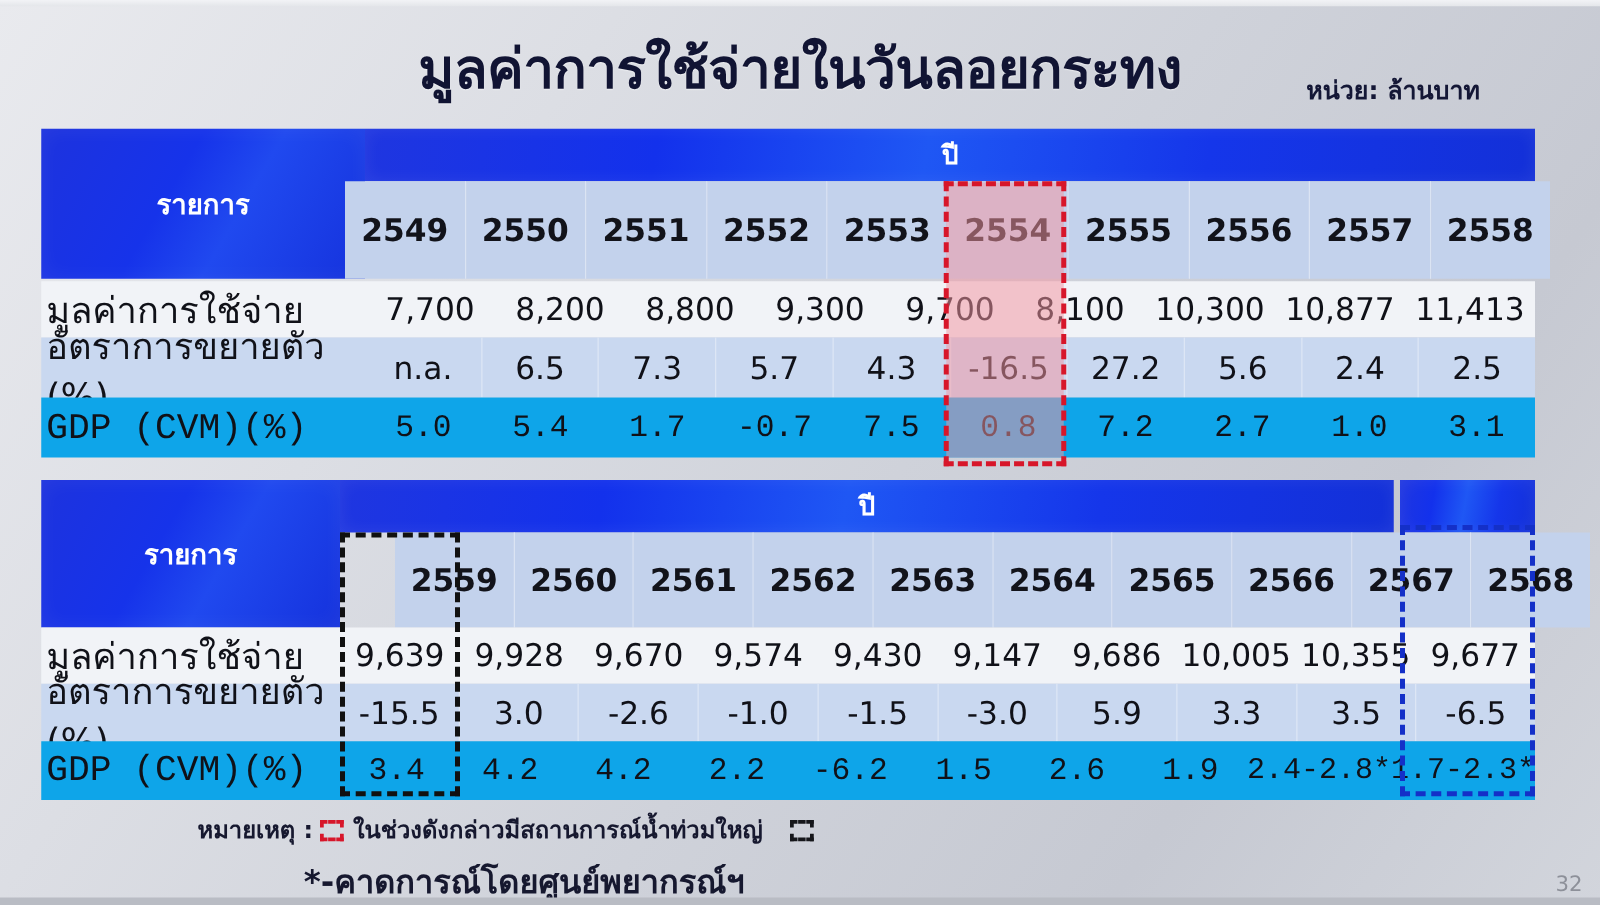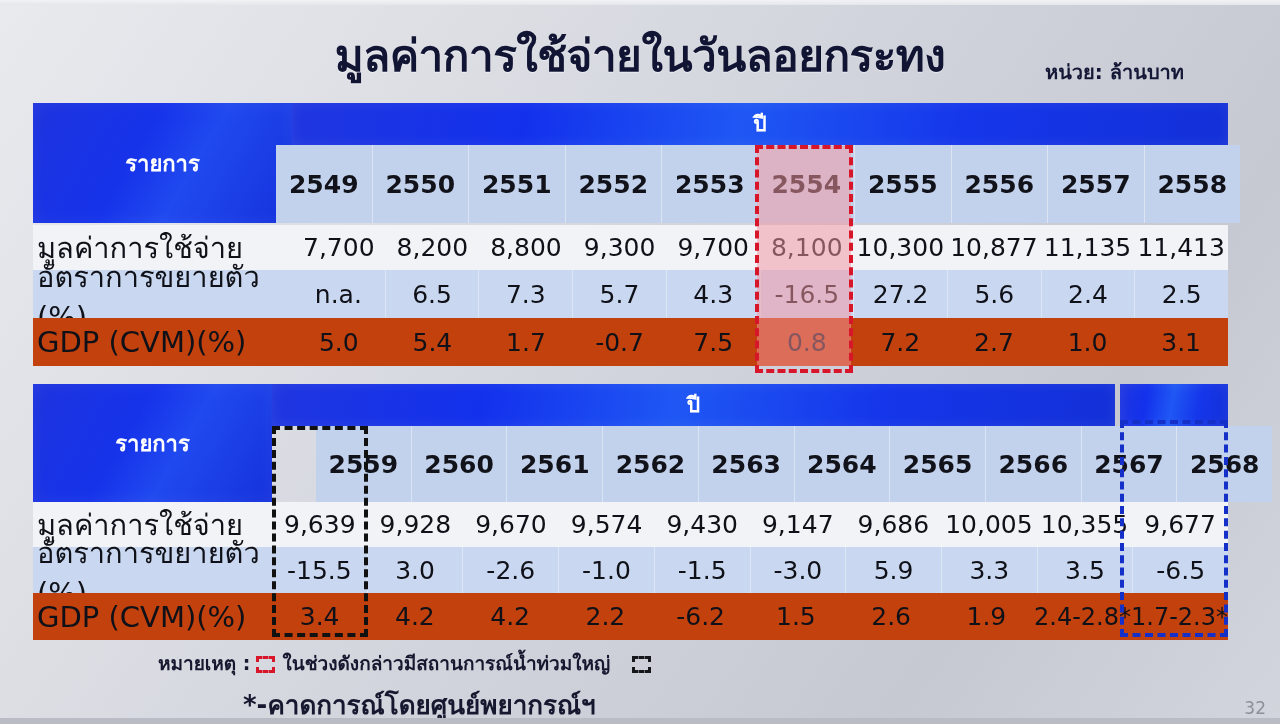--- a/index.html
+++ b/index.html
@@ -113,21 +113,21 @@
     justify-content: center;
     font-size: 25px;
     color: #101118;
     box-sizing: border-box;
     white-space: nowrap;
   }
   .row-a { background: #f1f3f7; }
   .row-b { background: #c9d8f0; }
   .row-b .cell { border-right: 1px solid #dde6f5; }
   .row-b .cell:last-child { border-right: none; }
-  .row-c { background: #c2410c; }
+  .row-c { background: #0ea5e9; font-family: Liberation Mono, monospace; }
 
   
   .hl-fill {
     position: absolute;
     pointer-events: none;
   }
   .hl-pink { background: rgba(244,150,162,0.52); }
   .hl-box {
     position: absolute;
     box-sizing: border-box;
@@ -235,21 +235,20 @@
       <div class="lbl" style="width:259px;">มูลค่าการใช้จ่าย</div>
       <div class="cells">
         <div class="cell">7,700</div>
         <div class="cell">8,200</div>
         <div class="cell">8,800</div>
         <div class="cell">9,300</div>
         <div class="cell">9,700</div>
         <div class="cell">8,100</div>
         <div class="cell">10,300</div>
         <div class="cell">10,877</div>
-        <div class="cell">11,135</div>
         <div class="cell">11,413</div>
       </div>
     </div>
 
     <div class="datarow row-b" style="left:33px; top:270px; width:1195px; height:48px;">
       <div class="lbl" style="width:259px;">อัตราการขยายตัว (%)</div>
       <div class="cells">
         <div class="cell">n.a.</div>
         <div class="cell">6.5</div>
         <div class="cell">7.3</div>

